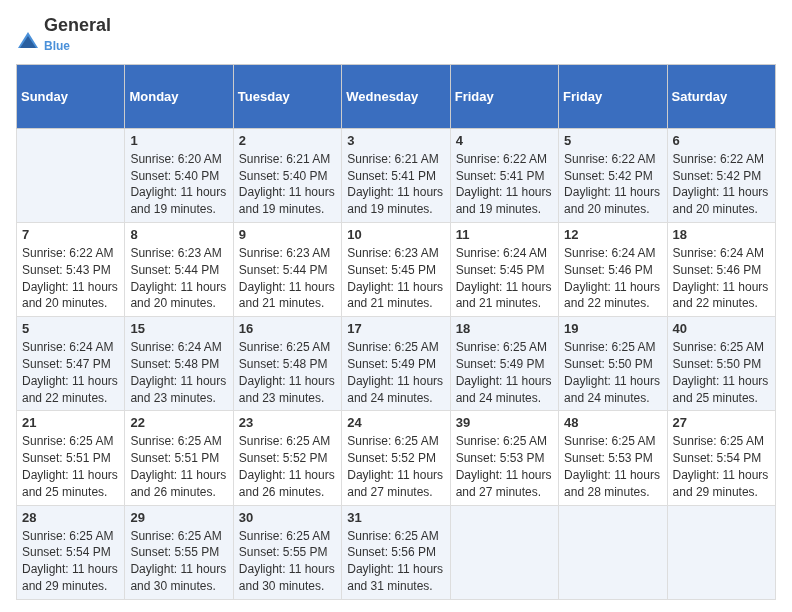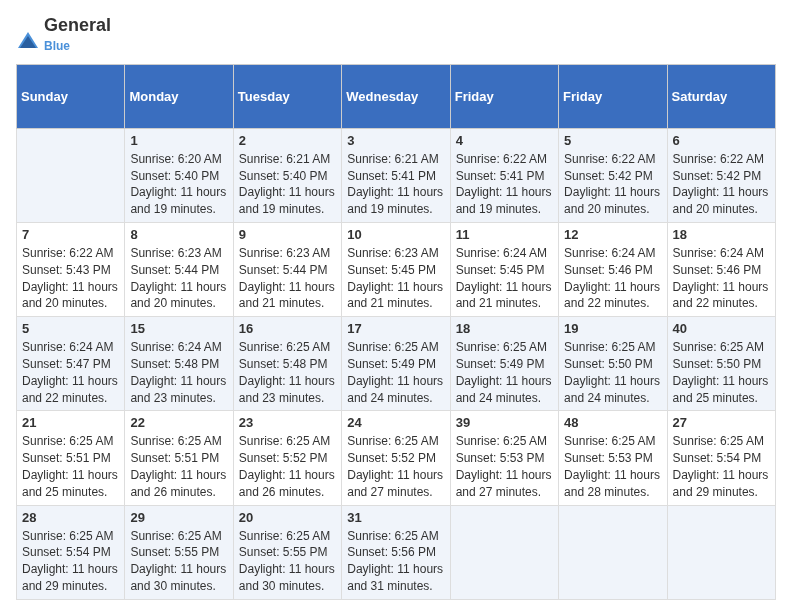--- a/index.html
+++ b/index.html
@@ -243,21 +243,21 @@
       <tr>
         <td>
           <span class="day-number">28</span>
           <div class="day-info">Sunrise: 6:25 AM<br>Sunset: 5:54 PM<br>Daylight: 11 hours and 29 minutes.</div>
         </td>
         <td>
           <span class="day-number">29</span>
           <div class="day-info">Sunrise: 6:25 AM<br>Sunset: 5:55 PM<br>Daylight: 11 hours and 30 minutes.</div>
         </td>
         <td>
-          <span class="day-number">20</span>
+          <span class="day-number">30</span>
           <div class="day-info">Sunrise: 6:25 AM<br>Sunset: 5:55 PM<br>Daylight: 11 hours and 30 minutes.</div>
         </td>
         <td>
           <span class="day-number">31</span>
           <div class="day-info">Sunrise: 6:25 AM<br>Sunset: 5:56 PM<br>Daylight: 11 hours and 31 minutes.</div>
         </td>
         <td></td>
         <td></td>
         <td></td>
       </tr>

